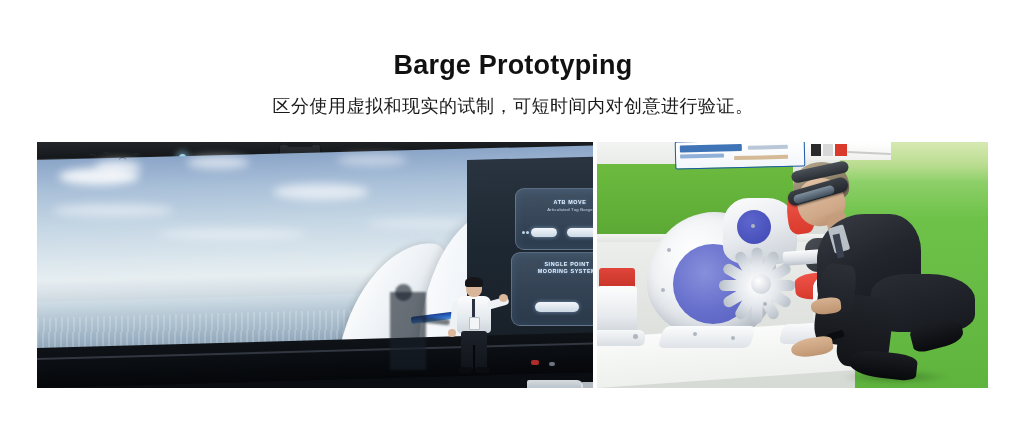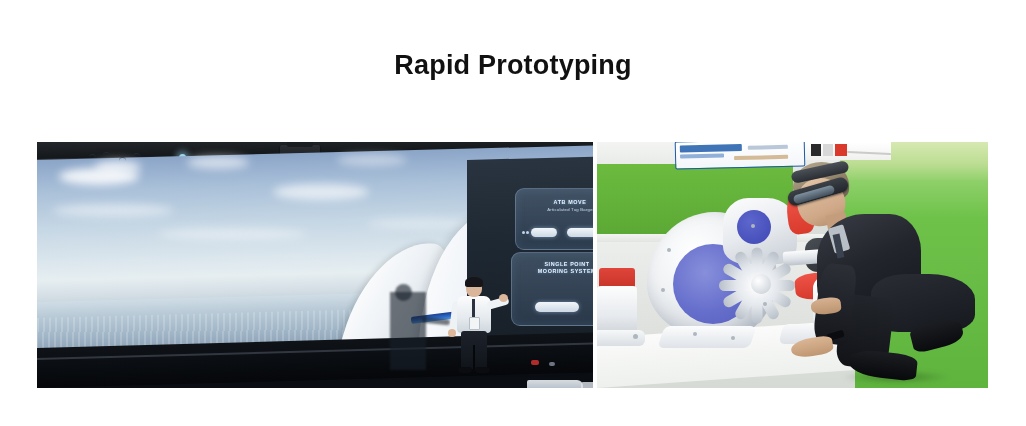--- a/index.html
+++ b/index.html
@@ -485,21 +485,22 @@
   .rp-stand-col{position:absolute;left:0;top:18px;width:40px;height:50px;background:linear-gradient(180deg,#fcfdfd 0%,#e7eaee 60%,#ccd2d8 100%);border-radius:4px;}
   .rp-stand-base{position:absolute;left:-6px;top:62px;width:54px;height:16px;background:linear-gradient(180deg,#f6f8f9 0%,#d9dee3 100%);border-radius:6px;}
   .rp-stand-bolt{position:absolute;left:36px;top:66px;width:5px;height:5px;border-radius:50%;background:#aeb6bf;}
 </style>
 </head>
 <body>
 
 <div class="page">
 
   <div class="heading">
-    <h1 class="title">Rapid Prototyping</h1>
+    <h1 class="title">Barge Prototyping</h1>
+    <p class="subtitle">区分使用虚拟和现实的试制，可短时间内对创意进行验证。</p>
   </div>
 
   <div class="figure">
 
     <div class="photo photo-left">
 
       <div class="ceiling"></div>
       <div class="ceiling-seam"></div>
       <div class="ceiling-light"></div>
       <div class="projector">

